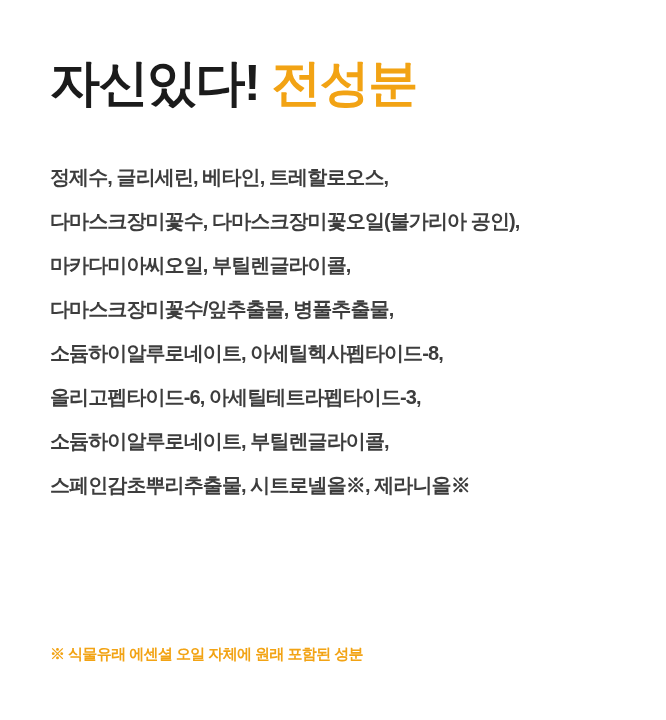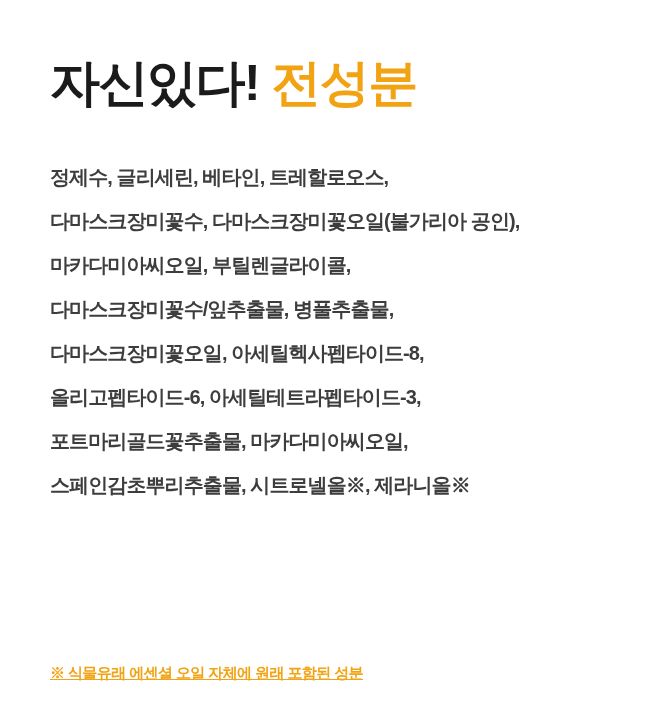--- a/index.html
+++ b/index.html
@@ -44,44 +44,43 @@
     font-size: 20px;
     font-weight: bold;
     color: #3d3d3d;
     letter-spacing: -0.9px;
     line-height: 44px;
     white-space: nowrap;
   }
   .footnote {
     position: absolute;
     left: 50px;
-    top: 664px;
+    top: 645px;
     font-size: 15px;
     font-weight: bold;
     color: #f2a314;
     letter-spacing: -0.6px;
     white-space: nowrap;
-    text-decoration: underline;
   }
 </style>
 </head>
 <body>
 
 <div class="page">
 
   <h1 class="headline">
     <span class="part-dark">자신있다!</span><span class="part-accent">전성분</span>
   </h1>
 
   <ul class="ingredients">
     <li>정제수, 글리세린, 베타인, 트레할로오스,</li>
     <li>다마스크장미꽃수, 다마스크장미꽃오일(불가리아 공인),</li>
     <li>마카다미아씨오일, 부틸렌글라이콜,</li>
     <li>다마스크장미꽃수/잎추출물, 병풀추출물,</li>
-    <li>다마스크장미꽃오일, 아세틸헥사펩타이드-8,</li>
+    <li>소듐하이알루로네이트, 아세틸헥사펩타이드-8,</li>
     <li>올리고펩타이드-6, 아세틸테트라펩타이드-3,</li>
-    <li>포트마리골드꽃추출물, 마카다미아씨오일,</li>
+    <li>소듐하이알루로네이트, 부틸렌글라이콜,</li>
     <li>스페인감초뿌리추출물, 시트로넬올※, 제라니올※</li>
   </ul>
 
   <div class="footnote">※ 식물유래 에센셜 오일 자체에 원래 포함된 성분</div>
 
 </div>
 
 </body></html>

